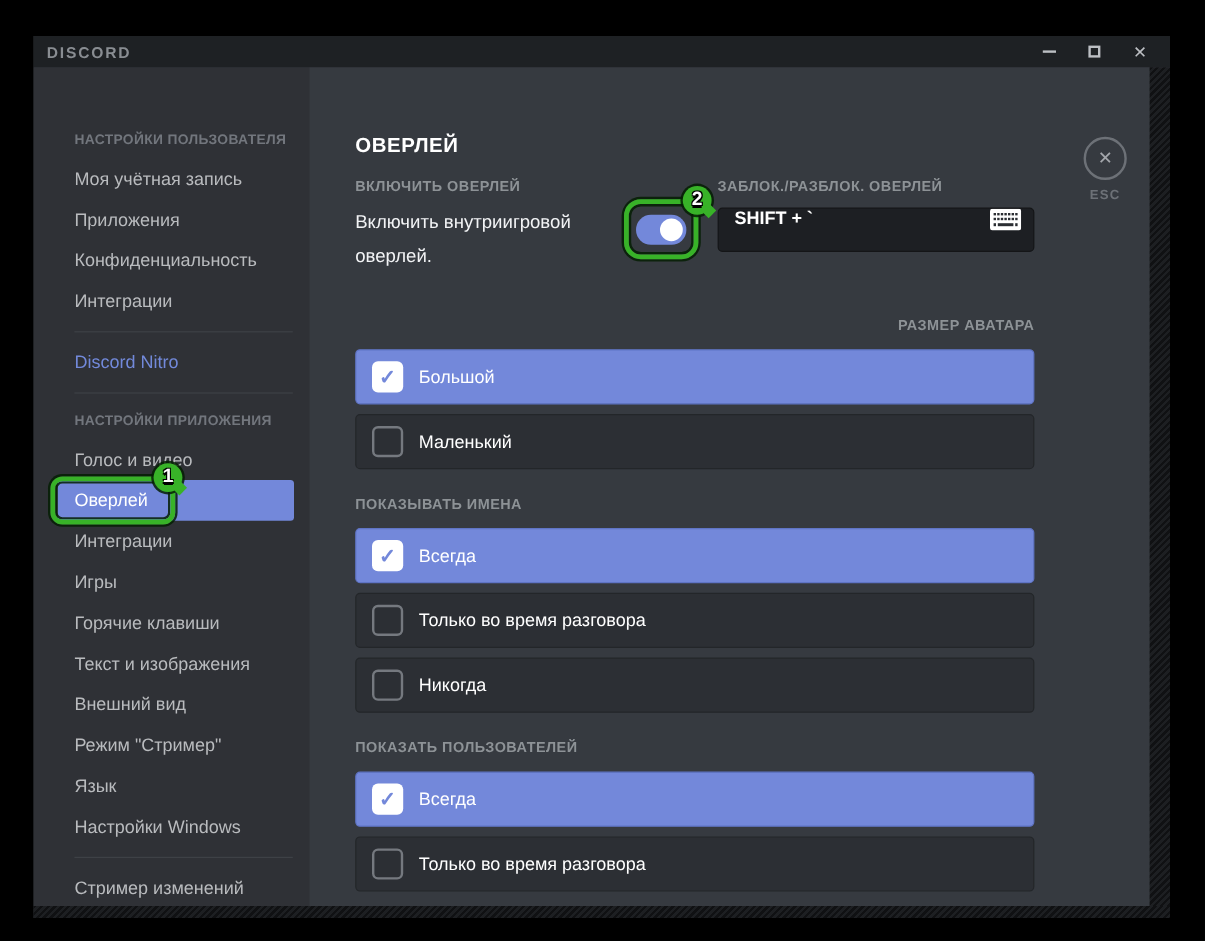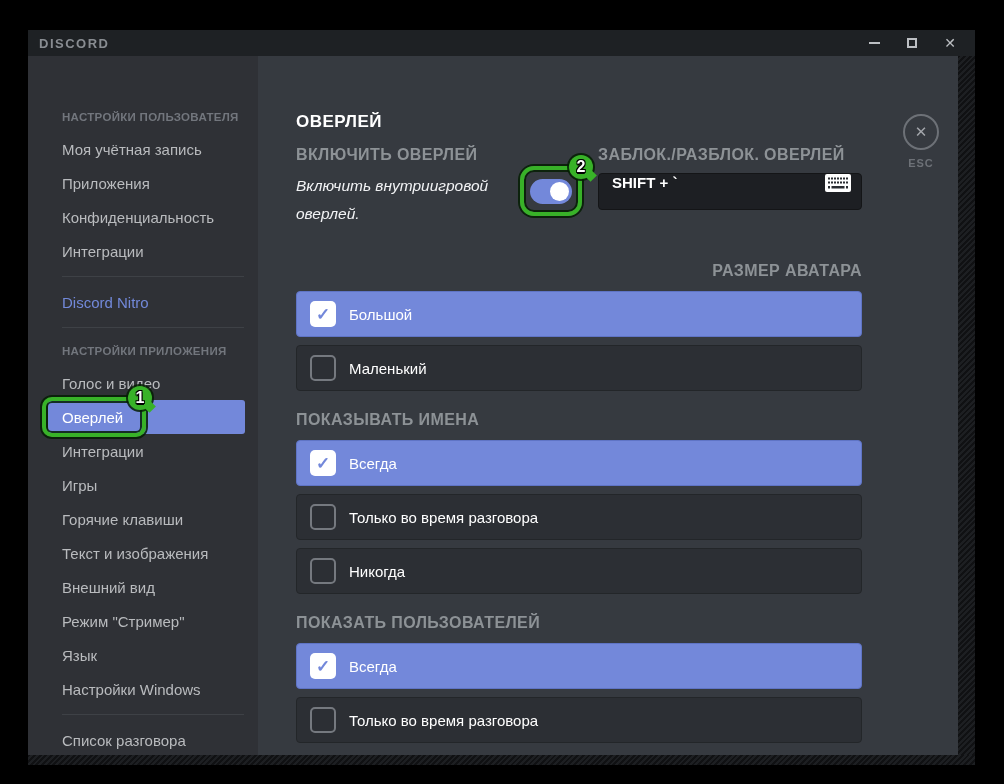--- a/index.html
+++ b/index.html
@@ -31,26 +31,26 @@
   .anno-badge { position:absolute; width:24px; height:24px; border-radius:50%; background:#38b228;
     box-shadow:0 0 0 2px rgba(5,30,3,.85); color:#fff; font-size:16px; font-weight:800; text-align:center; line-height:24px; z-index:3;
     text-shadow:-1px -1px 0 #000, 1px -1px 0 #000, -1px 1px 0 #000, 1px 1px 0 #000, 0 2px 0 #000; }
   .anno-badge::after { content:''; position:absolute; right:-2px; bottom:-1px; width:9px; height:9px; background:#38b228; transform:rotate(45deg); z-index:-1; }
   .badge1 { left:80px; top:-14px; }
   .badge2 { right:-15px; top:-15px; }
 
   
   .content { position:absolute; left:230px; top:26px; width:700px; height:699px; background:#363a40; padding:56px 0 0 38px; overflow:hidden; }
   .page-title { font-size:17px; font-weight:700; color:#fff; letter-spacing:.5px; line-height:20px; }
-  .sec-header { font-size:16px; font-weight:700; letter-spacing:.4px; color:#8d9296; line-height:18px; }
+  .sec-header { font-size:12px; font-weight:700; letter-spacing:.4px; color:#8d9296; line-height:18px; }
 
   .enable-row { position:relative; margin-top:14px; width:566px; display:flex; }
   .col-left { width:302px; }
   .col-right { width:264px; }
-  .enable-label { margin-top:8px; width:222px; font-size:15.5px; line-height:28px; color:#f2f3f5;font-style:italic; }
+  .enable-label { margin-top:8px; width:222px; font-size:15.5px; line-height:28px; color:#f2f3f5; }
 
   .keybind-field { margin-top:9px; height:37px; background:#1d1f23; border:1px solid #141517; border-radius:4px; display:flex; align-items:flex-start; padding:0 10px 0 13px; cursor:text; }
   .keybind-value { flex:1; font-size:15px; font-weight:700; color:#fff; }
   .kb-icon { display:flex; }
 
   .toggle-anno { position:absolute; left:224px; top:20px; width:62px; height:50px; border:4px solid #38b228; border-radius:14px;
     box-shadow:0 0 0 2px rgba(5,30,3,.85), inset 0 0 0 2px rgba(5,30,3,.85); display:flex; align-items:center; justify-content:center; }
   .toggle { position:relative; width:42px; height:25px; border-radius:13px; background:#7388da; cursor:pointer; }
   .toggle-knob { position:absolute; right:3px; top:3px; width:19px; height:19px; border-radius:50%; background:#fff; }
 
@@ -111,21 +111,21 @@
     </div>
     <div class="side-item">Интеграции</div>
     <div class="side-item">Игры</div>
     <div class="side-item">Горячие клавиши</div>
     <div class="side-item">Текст и изображения</div>
     <div class="side-item">Внешний вид</div>
     <div class="side-item">Режим "Стример"</div>
     <div class="side-item">Язык</div>
     <div class="side-item">Настройки Windows</div>
     <div class="side-divider"></div>
-    <div class="side-item">Список разговора</div>
+    <div class="side-item">Стример изменений</div>
   </div>
 
   <div class="content">
     <div class="page-title">ОВЕРЛЕЙ</div>
 
     <div class="enable-row">
       <div class="col-left">
         <div class="sec-header">ВКЛЮЧИТЬ ОВЕРЛЕЙ</div>
         <div class="enable-label">Включить внутриигровой оверлей.</div>
       </div>

